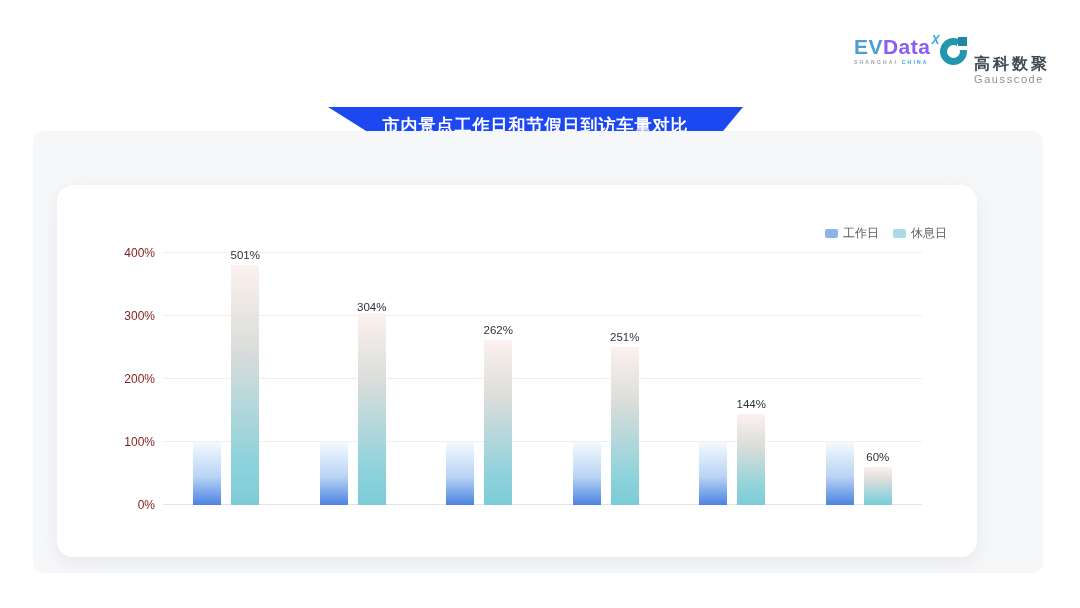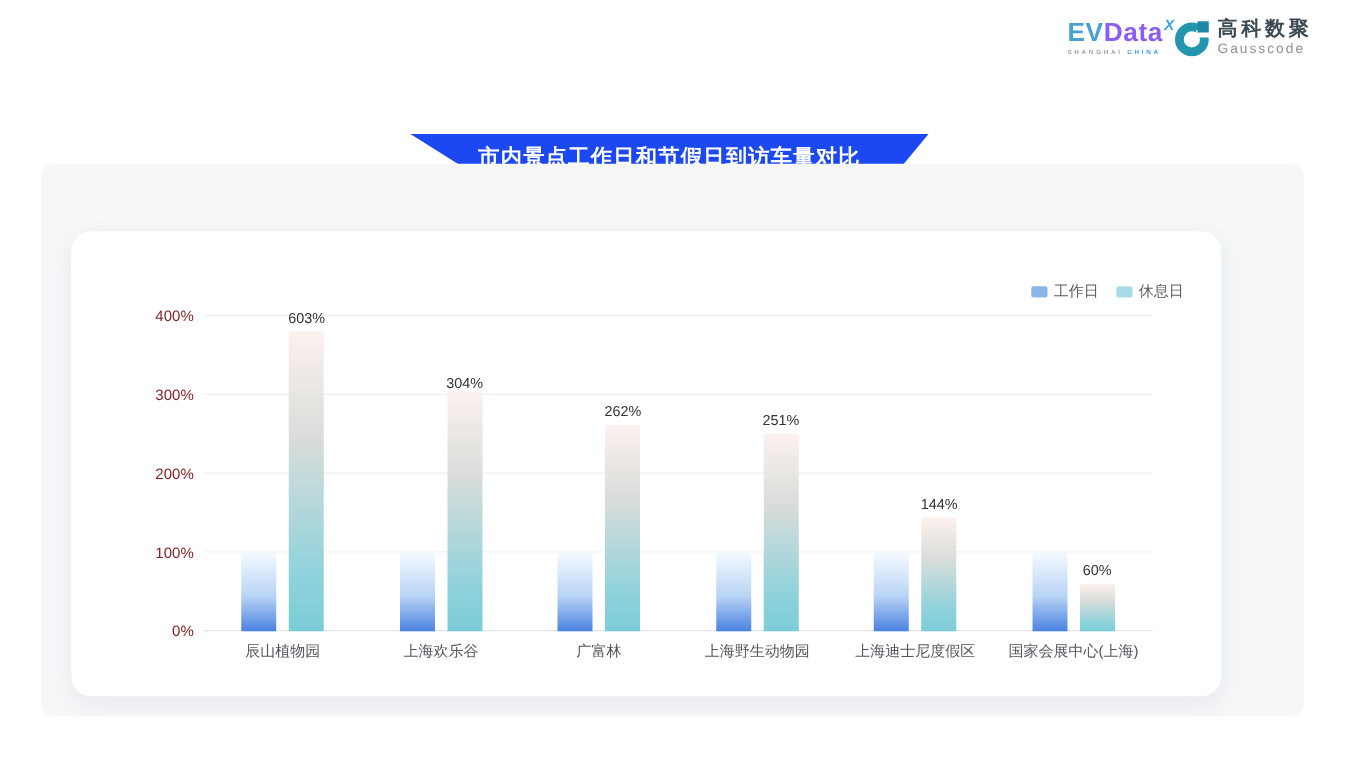--- a/index.html
+++ b/index.html
@@ -11,21 +11,21 @@
   .evdata{display:flex;flex-direction:column;line-height:1;}
   .evdata-row{display:flex;align-items:flex-start;font-weight:bold;font-size:21px;letter-spacing:.5px;}
   .evdata-sup{font-size:12px;font-style:italic;font-weight:bold;margin-left:1px;margin-top:-2px;}
   .evdata-sub{font-size:5px;letter-spacing:2.2px;margin-top:3px;font-weight:bold;}
   .gausscode{display:flex;align-items:center;gap:6px;}
   .g-icon{position:relative;width:28px;height:28px;flex:0 0 auto;}
   .g-ring-c{position:absolute;left:0;top:1px;width:13px;height:13px;border-radius:50%;border:7px solid #2395ac;}
   .g-notch{position:absolute;right:-1px;top:7px;width:12px;height:6px;background:#fff;}
   .g-block{position:absolute;right:1px;top:0;width:9px;height:9px;}
   .gausscode-txt{display:flex;flex-direction:column;line-height:1;}
-  .gausscode-cn{font-size:16px;font-weight:bold;letter-spacing:3px;color:#3c4a54;}
+  .gausscode-cn{font-size:16px;font-weight:bold;letter-spacing:3px;color:#3c4a54;margin-top:40px;}
   .gausscode-en{font-size:11px;color:#8a9299;letter-spacing:1.6px;margin-top:2px;}
 
   
   .banner{position:absolute;left:328px;top:107px;width:415px;height:36px;
           clip-path:polygon(0 0,100% 0,92.8% 100%,13.8% 100%);
           display:flex;align-items:center;justify-content:center;}
   .banner-title{color:#fff;font-size:17px;font-weight:bold;letter-spacing:1px;}
 
   
   .panel{position:absolute;left:33px;top:131px;width:1010px;height:442px;background:#f6f7f9;border-radius:10px;}
@@ -102,40 +102,32 @@
         <div class="ytick" style="bottom: 252px;">400%</div>
       </div>
     <div class="plot">
         <div class="gridline" style="bottom: 0px; background: rgb(226, 227, 230);"></div>
         <div class="gridline" style="bottom: 63px; background: rgb(239, 239, 241);"></div>
         <div class="gridline" style="bottom: 126px; background: rgb(239, 239, 241);"></div>
         <div class="gridline" style="bottom: 189px; background: rgb(239, 239, 241);"></div>
         <div class="gridline" style="bottom: 252px; background: rgb(239, 239, 241);"></div>
         <div class="bar" style="left: 30.25px; height: 63px; background: linear-gradient(rgb(244, 250, 255) 0%, rgb(185, 212, 245) 55%, rgb(75, 130, 226) 100%);"></div>
         <div class="bar" style="left: 68.25px; height: 240.03px; background: linear-gradient(rgb(252, 241, 238) 0%, rgb(218, 221, 218) 35%, rgb(142, 210, 219) 82%, rgb(123, 204, 216) 100%);"></div>
-        <div class="val-label" style="left: 82.25px; bottom: 244.03px;">603%</div>
+        <div class="val-label" style="left: 82.25px; bottom: 244.03px;">501%</div>
         <div class="bar" style="left: 156.75px; height: 63px; background: linear-gradient(rgb(244, 250, 255) 0%, rgb(185, 212, 245) 55%, rgb(75, 130, 226) 100%);"></div>
         <div class="bar" style="left: 194.75px; height: 191.52px; background: linear-gradient(rgb(252, 241, 238) 0%, rgb(218, 221, 218) 35%, rgb(142, 210, 219) 82%, rgb(123, 204, 216) 100%);"></div>
         <div class="val-label" style="left: 208.75px; bottom: 192px;">304%</div>
         <div class="bar" style="left: 283.25px; height: 63px; background: linear-gradient(rgb(244, 250, 255) 0%, rgb(185, 212, 245) 55%, rgb(75, 130, 226) 100%);"></div>
         <div class="bar" style="left: 321.25px; height: 165.06px; background: linear-gradient(rgb(252, 241, 238) 0%, rgb(218, 221, 218) 35%, rgb(142, 210, 219) 82%, rgb(123, 204, 216) 100%);"></div>
         <div class="val-label" style="left: 335.25px; bottom: 169.06px;">262%</div>
         <div class="bar" style="left: 409.75px; height: 63px; background: linear-gradient(rgb(244, 250, 255) 0%, rgb(185, 212, 245) 55%, rgb(75, 130, 226) 100%);"></div>
         <div class="bar" style="left: 447.75px; height: 158.13px; background: linear-gradient(rgb(252, 241, 238) 0%, rgb(218, 221, 218) 35%, rgb(142, 210, 219) 82%, rgb(123, 204, 216) 100%);"></div>
         <div class="val-label" style="left: 461.75px; bottom: 162.13px;">251%</div>
         <div class="bar" style="left: 536.25px; height: 63px; background: linear-gradient(rgb(244, 250, 255) 0%, rgb(185, 212, 245) 55%, rgb(75, 130, 226) 100%);"></div>
         <div class="bar" style="left: 574.25px; height: 90.72px; background: linear-gradient(rgb(252, 241, 238) 0%, rgb(218, 221, 218) 35%, rgb(142, 210, 219) 82%, rgb(123, 204, 216) 100%);"></div>
         <div class="val-label" style="left: 588.25px; bottom: 94.72px;">144%</div>
         <div class="bar" style="left: 662.75px; height: 63px; background: linear-gradient(rgb(244, 250, 255) 0%, rgb(185, 212, 245) 55%, rgb(75, 130, 226) 100%);"></div>
         <div class="bar" style="left: 700.75px; height: 37.8px; background: linear-gradient(rgb(252, 241, 238) 0%, rgb(218, 221, 218) 35%, rgb(142, 210, 219) 82%, rgb(123, 204, 216) 100%);"></div>
         <div class="val-label" style="left: 714.75px; bottom: 41.8px;">60%</div>
       </div>
-    <div class="xlabels">
-        <div class="xlabel" style="left: 63.25px;">辰山植物园</div>
-        <div class="xlabel" style="left: 189.75px;">上海欢乐谷</div>
-        <div class="xlabel" style="left: 316.25px;">广富林</div>
-        <div class="xlabel" style="left: 442.75px;">上海野生动物园</div>
-        <div class="xlabel" style="left: 569.25px;">上海迪士尼度假区</div>
-        <div class="xlabel" style="left: 695.75px;">国家会展中心(上海)</div>
-      </div>
   </div>
 
 </div>
 
 </body></html>

